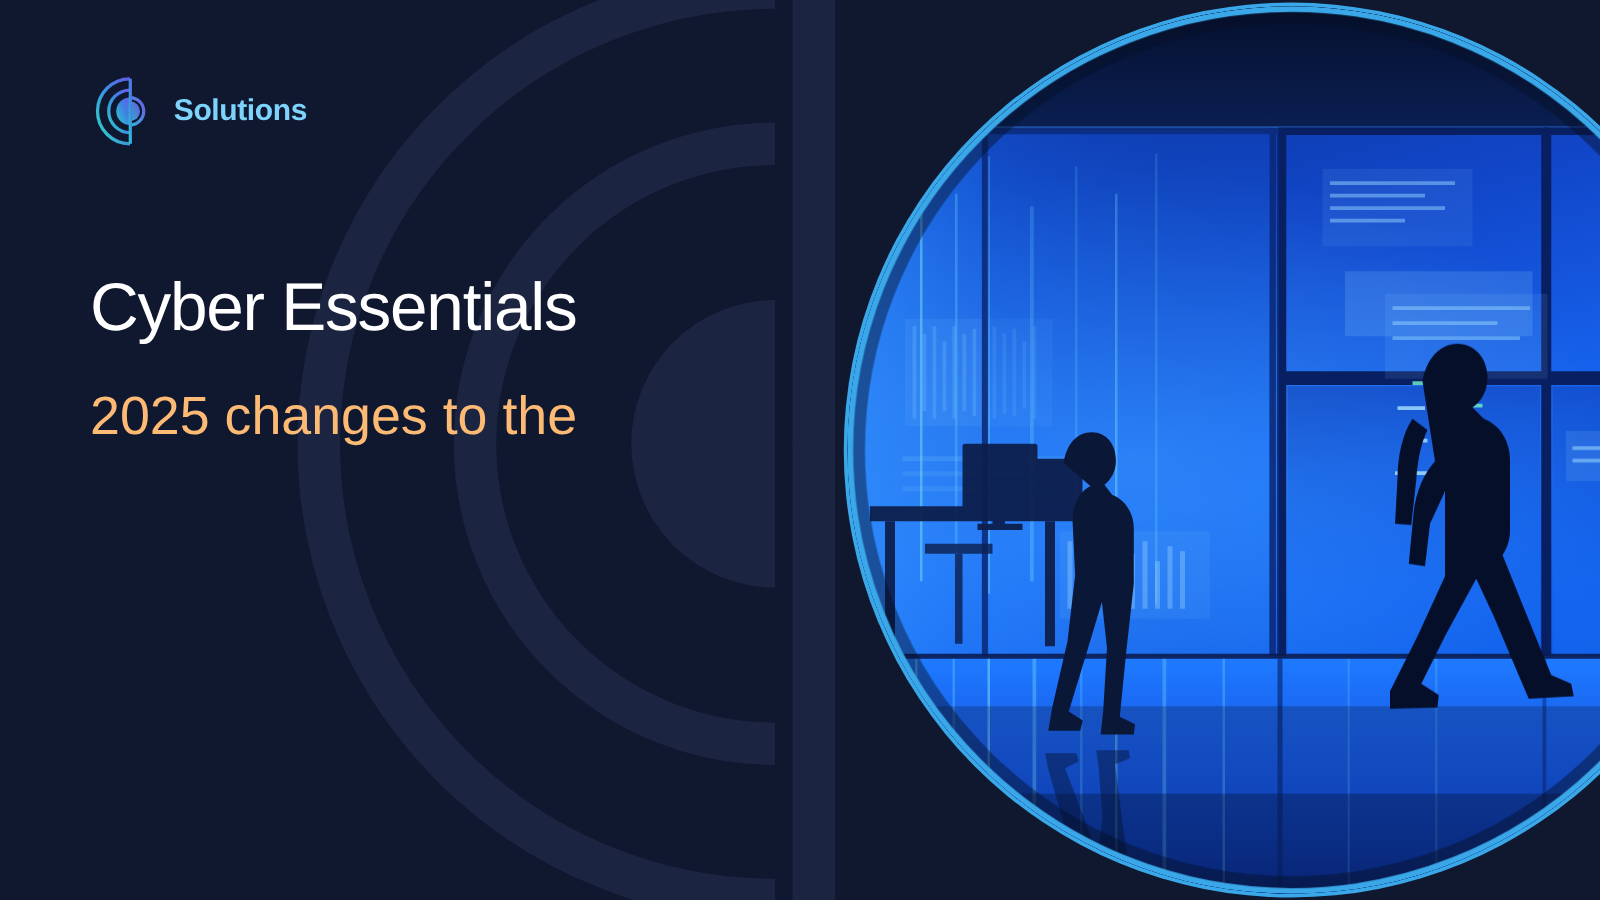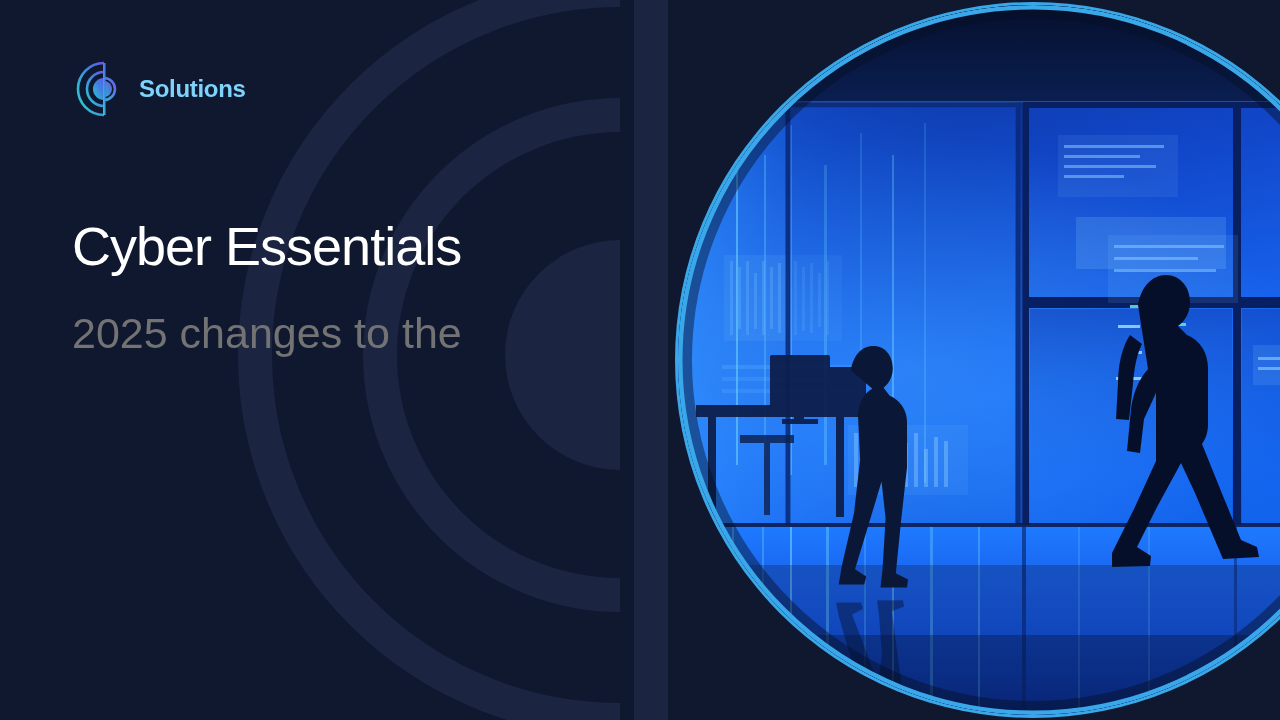--- a/index.html
+++ b/index.html
@@ -67,21 +67,21 @@
     letter-spacing:-1px;
     line-height:1.08;
     margin-top:19px;
   }
   .subhead {
     position:absolute;
     left:72px; top:297px;
     width:520px;
     font-size:43px;
     font-weight:300;
-    color:#737373;
+    color:#fdba74;
     letter-spacing:0px;
     line-height:1.7;
   }
 
   
   .photo-wrap {
     position:absolute;
     left:678px; top:5px;
     width:710px; height:710px;
     border-radius:50%;

